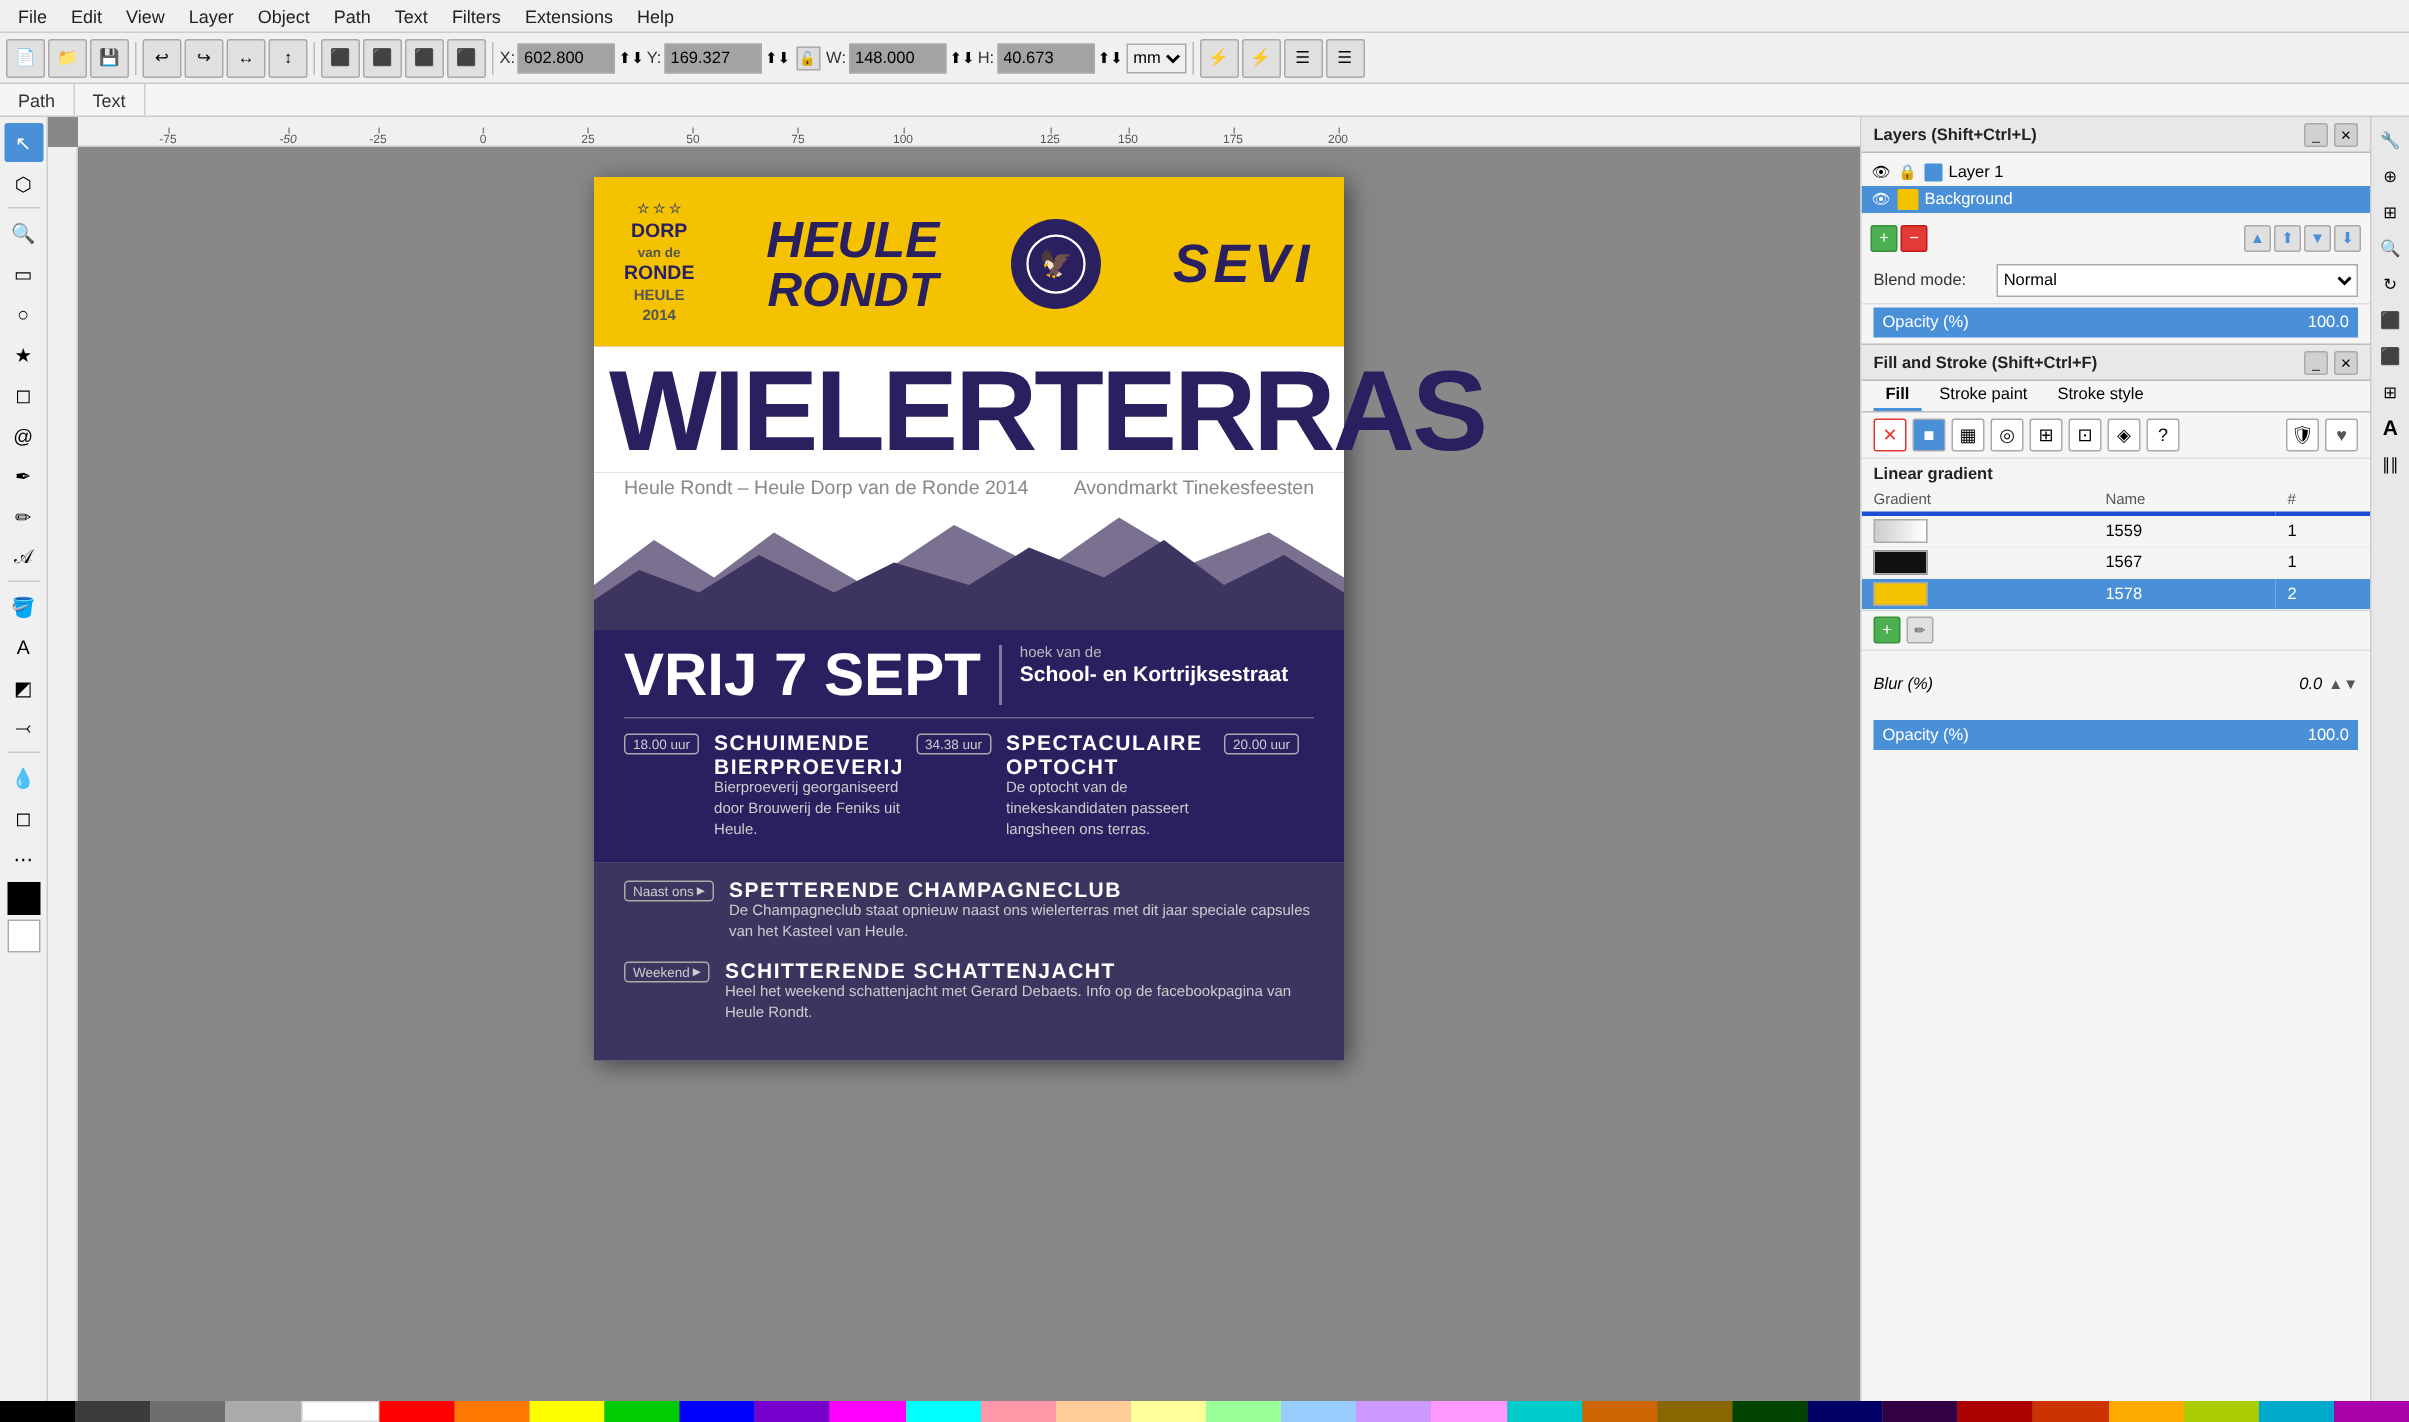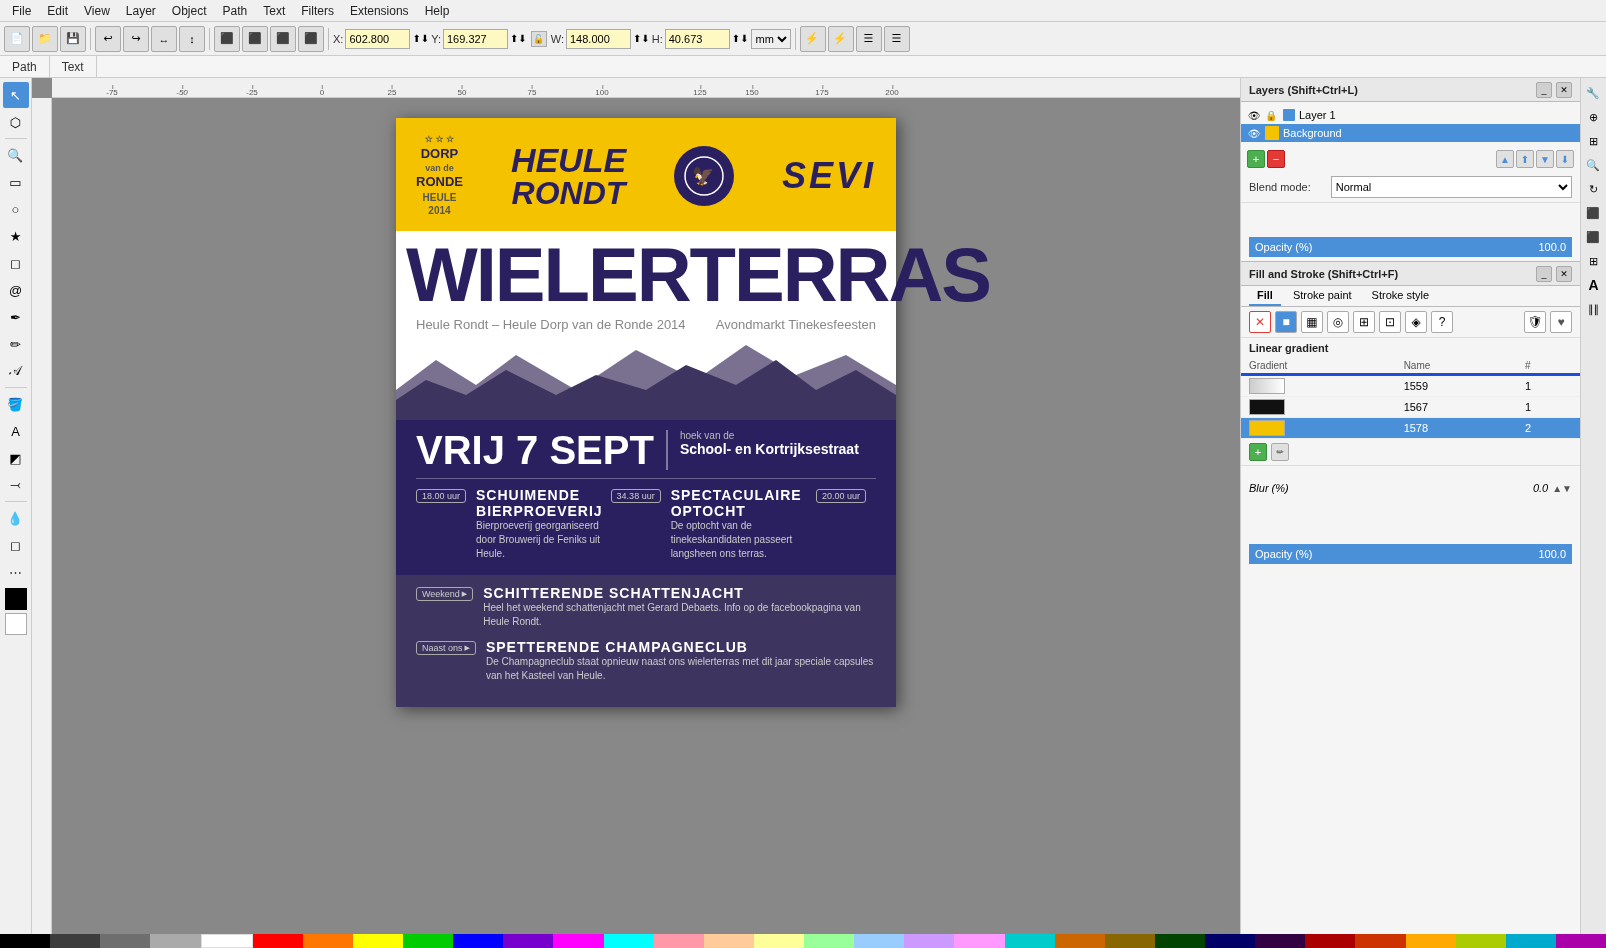--- a/index.html
+++ b/index.html
@@ -8,21 +8,21 @@
     
     .menubar { background: #f0f0f0; height: 22px; display: flex; align-items: center; padding: 0 4px; border-bottom: 1px solid #ccc; flex-shrink: 0; }
     .menubar-item { padding: 0 8px; font-size: 12px; color: #222; cursor: pointer; height: 100%; display: flex; align-items: center; }
 
     
     .toolbar { background: #f0f0f0; height: 34px; display: flex; align-items: center; padding: 0 4px; border-bottom: 1px solid #ccc; flex-shrink: 0; gap: 2px; }
     .toolbar-btn { width: 26px; height: 26px; background: #e0e0e0; border: 1px solid #aaa; border-radius: 2px; display: flex; align-items: center; justify-content: center; font-size: 11px; cursor: pointer; }
     .toolbar-sep { width: 1px; height: 22px; background: #bbb; margin: 0 2px; }
     .coord-field { display: flex; align-items: center; gap: 2px; font-size: 11px; }
     .coord-field label { color: #333; }
-    .coord-input { width: 65px; height: 20px; border: 1px solid #aaa; background: #fef9c3; font-size: 11px; padding: 0 3px; }
+    .coord-input { width: 65px; height: 20px; border: 1px solid #aaa; background: #a3a3a3; font-size: 11px; padding: 0 3px; }
     .unit-select { width: 40px; height: 20px; border: 1px solid #aaa; font-size: 11px; }
 
     
     .path-toolbar { background: #f5f5f5; height: 22px; display: flex; align-items: center; border-bottom: 1px solid #ccc; flex-shrink: 0; }
     .path-tab { padding: 0 12px; font-size: 12px; color: #333; border-right: 1px solid #ccc; height: 100%; display: flex; align-items: center; cursor: pointer; }
 
     
     .main-area { display: flex; flex: 1; overflow: hidden; }
 
     
@@ -85,21 +85,21 @@
     .layer-action-btn { width: 18px; height: 18px; background: #e0e0e0; border: 1px solid #aaa; border-radius: 2px; display: flex; align-items: center; justify-content: center; font-size: 11px; cursor: pointer; color: #555; }
     .layer-action-btn.green { background: #4CAF50; color: white; border-color: #388E3C; }
     .layer-action-btn.red { background: #e53935; color: white; border-color: #b71c1c; }
     .layer-move-btn { width: 18px; height: 18px; background: #e0e0e0; border: 1px solid #aaa; border-radius: 2px; display: flex; align-items: center; justify-content: center; font-size: 10px; cursor: pointer; color: #4a90d9; }
 
     
     .blend-row { display: flex; align-items: center; padding: 4px 8px; gap: 20px; border-bottom: 1px solid #ddd; }
     .blend-label { font-size: 11px; color: #333; }
     .blend-select { flex: 1; height: 22px; border: 1px solid #aaa; font-size: 11px; background: white; }
     .opacity-row { padding: 2px 8px 4px; }
-    .opacity-bar { background: #4a90d9; height: 20px; display: flex; align-items: center; padding: 0 6px; margin-top: 32px; }
+    .opacity-bar { background: #4a90d9; height: 20px; display: flex; align-items: center; padding: 0 6px; }
     .opacity-label { font-size: 11px; color: white; }
     .opacity-value { font-size: 11px; color: white; margin-left: auto; }
 
     
     .fill-panel { flex: 1; overflow: hidden; display: flex; flex-direction: column; }
     .fill-tabs { display: flex; border-bottom: 1px solid #bbb; padding: 0 8px; gap: 4px; }
     .fill-tab { font-size: 11px; padding: 3px 8px; cursor: pointer; border-bottom: 2px solid transparent; }
     .fill-tab.active { border-bottom-color: #4a90d9; font-weight: bold; }
     .fill-icons-row { display: flex; align-items: center; padding: 4px 8px; gap: 4px; border-bottom: 1px solid #ddd; }
     .fill-icon-btn { width: 22px; height: 22px; border: 1px solid #aaa; border-radius: 2px; display: flex; align-items: center; justify-content: center; font-size: 12px; cursor: pointer; background: white; }
@@ -224,21 +224,21 @@
     <div class="tool-btn">💧</div>
     <div class="tool-btn">◻</div>
     <div class="tool-btn">⋯</div>
     <div style="width:22px;height:22px;background:#000;margin:2px auto;"></div>
     <div style="width:22px;height:22px;background:#fff;border:1px solid #aaa;margin:0 auto;"></div>
   </div>
 
   <div class="canvas-area">
     <div class="ruler-h">
       <div class="ruler-tick" style="left:60px;">-75</div>
-      <div class="ruler-tick" style="left:130px;font-style:italic;">-50</div>
+      <div class="ruler-tick" style="left:140px;font-style:italic;">-50</div>
       <div class="ruler-tick" style="left:200px;">-25</div>
       <div class="ruler-tick" style="left:270px;">0</div>
       <div class="ruler-tick" style="left:340px;">25</div>
       <div class="ruler-tick" style="left:410px;">50</div>
       <div class="ruler-tick" style="left:480px;">75</div>
       <div class="ruler-tick" style="left:550px;">100</div>
       <div class="ruler-tick" style="left:648px;">125</div>
       <div class="ruler-tick" style="left:700px;">150</div>
       <div class="ruler-tick" style="left:770px;">175</div>
       <div class="ruler-tick" style="left:840px;">200</div>
@@ -323,36 +323,36 @@
               <div class="poster-time-badge">20.00 uur</div>
               <div class="poster-event-content">
               </div>
             </div>
           </div>
         </div>
 
         <div class="poster-lighter">
           <div class="poster-event-naast">
             <div style="border:1px solid #aaa;color:#ccc;font-size:9px;padding:1px 5px;border-radius:3px;white-space:nowrap;margin-top:2px;flex-shrink:0;display:flex;align-items:center;gap:2px;">
+              <span>Naast ons</span>
+              <span style="font-size:7px;">▶</span>
+            </div>
+            <div>
+              <h3 style="font-size:14px;font-weight:900;color:white;letter-spacing:1px;">SPETTERENDE CHAMPAGNECLUB</h3>
+              <p style="font-size:10px;color:#ccc;line-height:1.4;">De Champagneclub staat opnieuw naast ons wielerterras met dit jaar speciale capsules van het Kasteel van Heule.</p>
+            </div>
+          </div>
+          <div class="poster-event-naast">
+            <div style="border:1px solid #aaa;color:#ccc;font-size:9px;padding:1px 5px;border-radius:3px;white-space:nowrap;margin-top:2px;flex-shrink:0;display:flex;align-items:center;gap:2px;">
               <span>Weekend</span>
               <span style="font-size:7px;">▶</span>
             </div>
             <div>
               <h3 style="font-size:14px;font-weight:900;color:white;letter-spacing:1px;">SCHITTERENDE SCHATTENJACHT</h3>
               <p style="font-size:10px;color:#ccc;line-height:1.4;">Heel het weekend schattenjacht met Gerard Debaets. Info op de facebookpagina van Heule Rondt.</p>
-            </div>
-          </div>
-          <div class="poster-event-naast">
-            <div style="border:1px solid #aaa;color:#ccc;font-size:9px;padding:1px 5px;border-radius:3px;white-space:nowrap;margin-top:2px;flex-shrink:0;display:flex;align-items:center;gap:2px;">
-              <span>Naast ons</span>
-              <span style="font-size:7px;">▶</span>
-            </div>
-            <div>
-              <h3 style="font-size:14px;font-weight:900;color:white;letter-spacing:1px;">SPETTERENDE CHAMPAGNECLUB</h3>
-              <p style="font-size:10px;color:#ccc;line-height:1.4;">De Champagneclub staat opnieuw naast ons wielerterras met dit jaar speciale capsules van het Kasteel van Heule.</p>
             </div>
           </div>
         </div>
 
       </div>
     </div>
   </div>
 
   <div class="right-panel">
 

